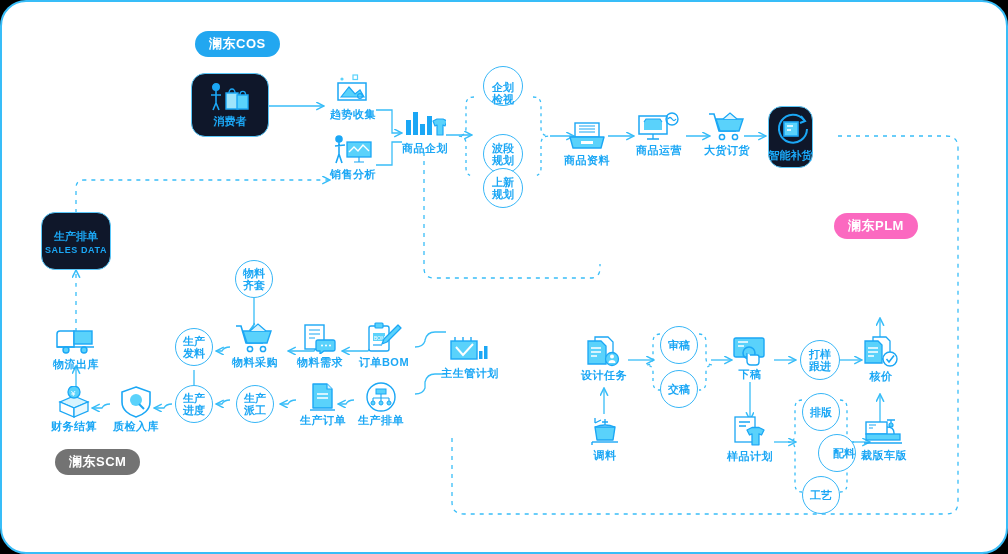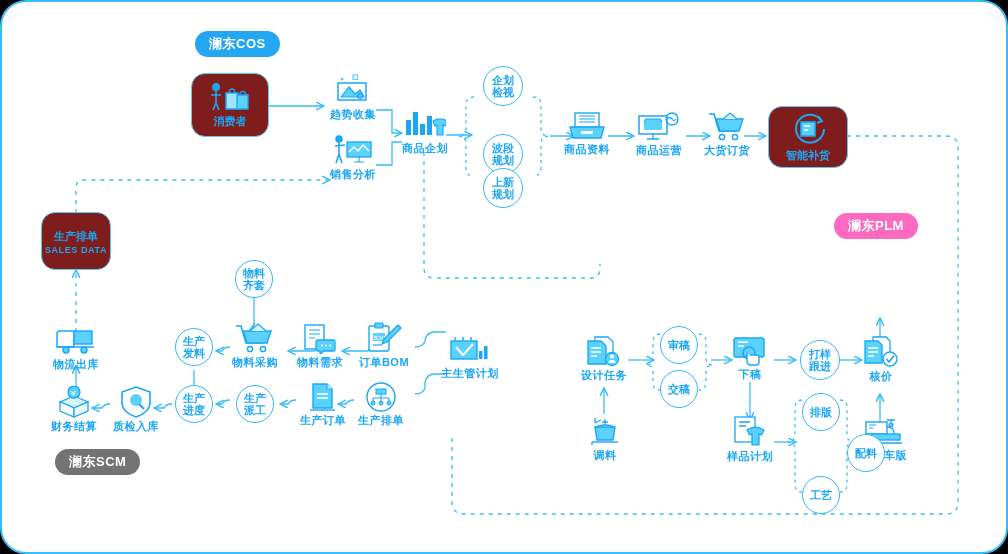--- a/index.html
+++ b/index.html
@@ -11,21 +11,21 @@
   svg.wires{position:absolute;left:0;top:0;width:1008px;height:554px;pointer-events:none;}
 
   
   .node{position:absolute;display:flex;flex-direction:column;align-items:center;
         justify-content:flex-start;}
   .node .lbl{margin-top:2px;font-size:11px;font-weight:bold;color:#1ba7f5;
              letter-spacing:.5px;white-space:nowrap;line-height:13px;}
 
   
   .card{position:absolute;border:1.5px solid #5ac8fa;border-radius:14px;
-        background:#7f1d1d;display:flex;flex-direction:column;align-items:center;
+        background:#0f172a;display:flex;flex-direction:column;align-items:center;
         justify-content:center;box-sizing:border-box;}
   .card .lbl{font-size:11px;font-weight:bold;color:#1ba7f5;margin-top:2px;
              white-space:nowrap;}
   .card .lbl2{font-size:9px;font-weight:bold;color:#1ba7f5;letter-spacing:.6px;
               margin-top:1px;white-space:nowrap;}
 
   
   .circ{position:absolute;border:1.5px solid #37b6f7;border-radius:50%;
         display:flex;flex-direction:column;align-items:center;justify-content:center;
         box-sizing:border-box;background:#fff;}
@@ -160,21 +160,21 @@
         <path d="M9,9 L9,21 M4,13 L14,13 M6,28 L9,21 L12,28"></path>
       </g>
       <path d="M19,11 h12 v16 h-12 z" fill="#9fe4fb" stroke="#1ba7f5" stroke-width="1.4"></path>
       <path d="M22,11 a3,4 0 0 1 6,0" fill="none" stroke="#1ba7f5" stroke-width="1.4"></path>
       <path d="M30,13 h11 v14 h-11 z" fill="#5ad2fb" stroke="#1ba7f5" stroke-width="1.4"></path>
       <path d="M33,13 a2.8,3.6 0 0 1 5.6,0" fill="none" stroke="#1ba7f5" stroke-width="1.4"></path>
     </svg>
     <div class="lbl">消费者</div>
   </div>
 
-  <div class="card" style="left:766px;top:104px;width:80px;height:62px;">
+  <div class="card" style="left:766px;top:104px;width:45px;height:62px;">
     <svg width="34" height="34" viewBox="0 0 34 34">
       <path d="M30,8 a14,14 0 1 0 3,9" fill="none" stroke="#1ba7f5" stroke-width="2"></path>
       <path d="M27,4 L31,9 L26,11" fill="none" stroke="#1ba7f5" stroke-width="2"></path>
       <rect x="10" y="10" width="14" height="14" fill="#5ad2fb" stroke="#1ba7f5" stroke-width="1.6"></rect>
       <path d="M13,14 h6 M13,18 h4" stroke="#fff" stroke-width="1.4"></path>
     </svg>
     <div class="lbl">智能补货</div>
   </div>
 
 
@@ -211,21 +211,21 @@
     <svg width="42" height="32" viewBox="0 0 42 32">
       <rect x="2" y="12" width="5" height="15" fill="#1ba7f5"></rect>
       <rect x="9" y="4" width="5" height="23" fill="#1ba7f5"></rect>
       <rect x="16" y="16" width="5" height="11" fill="#1ba7f5"></rect>
       <rect x="23" y="8" width="5" height="19" fill="#1ba7f5"></rect>
       <path d="M29,13 l4,-2 h6 l4,2 l-2,5 l-2,-1 v10 h-6 v-10 l-2,1 z" fill="#5ad2fb" stroke="#1ba7f5" stroke-width="1.2" stroke-linejoin="round"></path>
     </svg>
     <div class="lbl">商品企划</div>
   </div>
 
-  <div class="node" style="left:560px;top:110px;width:50px;font-family:Liberation Mono, monospace;">
+  <div class="node" style="left:560px;top:120px;width:50px;">
     <svg width="42" height="30" viewBox="0 0 42 30">
       <rect x="9" y="1" width="24" height="14" fill="#fff" stroke="#1ba7f5" stroke-width="1.4"></rect>
       <path d="M13,4 h16 M13,7 h16 M13,10 h16" stroke="#1ba7f5" stroke-width="1.2"></path>
       <path d="M4,15 h34 l-3,11 h-28 z" fill="#5ad2fb" stroke="#1ba7f5" stroke-width="1.4" stroke-linejoin="round"></path>
       <rect x="15" y="19" width="12" height="3" fill="#fff"></rect>
     </svg>
     <div class="lbl">商品资料</div>
   </div>
 
   <div class="node" style="left:632px;top:110px;width:50px;">
@@ -244,21 +244,21 @@
     <svg width="40" height="32" viewBox="0 0 40 32">
       <path d="M2,4 h5 l5,17 h17" fill="none" stroke="#1ba7f5" stroke-width="1.6"></path>
       <path d="M9,9 h27 l-4,12 h-19 z" fill="#5ad2fb" stroke="#1ba7f5" stroke-width="1.4"></path>
       <path d="M16,9 l7,-6 l7,6" fill="#d8f4fe" stroke="#1ba7f5" stroke-width="1.3"></path>
       <circle cx="15" cy="27" r="2.6" fill="none" stroke="#1ba7f5" stroke-width="1.5"></circle>
       <circle cx="28" cy="27" r="2.6" fill="none" stroke="#1ba7f5" stroke-width="1.5"></circle>
     </svg>
     <div class="lbl">大货订货</div>
   </div>
 
-  <div class="circ" style="left:481px;top:64px;width:40px;height:40px;">
+  <div class="circ" style="left:481px;top:64px;width:40px;height:40px;justify-content:flex-end;">
     <span>企划</span>
     <span>检视</span>
   </div>
   <div class="circ" style="left:481px;top:114px;width:40px;height:40px;margin-top:18px;">
     <span>波段</span>
     <span>规划</span>
   </div>
   <div class="circ" style="left:481px;top:166px;width:40px;height:40px;">
     <span>上新</span>
     <span>规划</span>
@@ -453,20 +453,20 @@
   <div class="circ" style="left:658px;top:368px;width:38px;height:38px;">
     <span>交稿</span>
   </div>
   <div class="circ" style="left:798px;top:338px;width:40px;height:40px;">
     <span>打样</span>
     <span>跟进</span>
   </div>
   <div class="circ" style="left:800px;top:391px;width:38px;height:38px;">
     <span>排版</span>
   </div>
-  <div class="circ" style="left:845px;top:432px;width:38px;height:38px;">
+  <div class="circ" style="left:816px;top:432px;width:38px;height:38px;align-items:flex-end;">
     <span>配料</span>
   </div>
   <div class="circ" style="left:800px;top:474px;width:38px;height:38px;">
     <span>工艺</span>
   </div>
 
 </div>
 
 </body></html>

